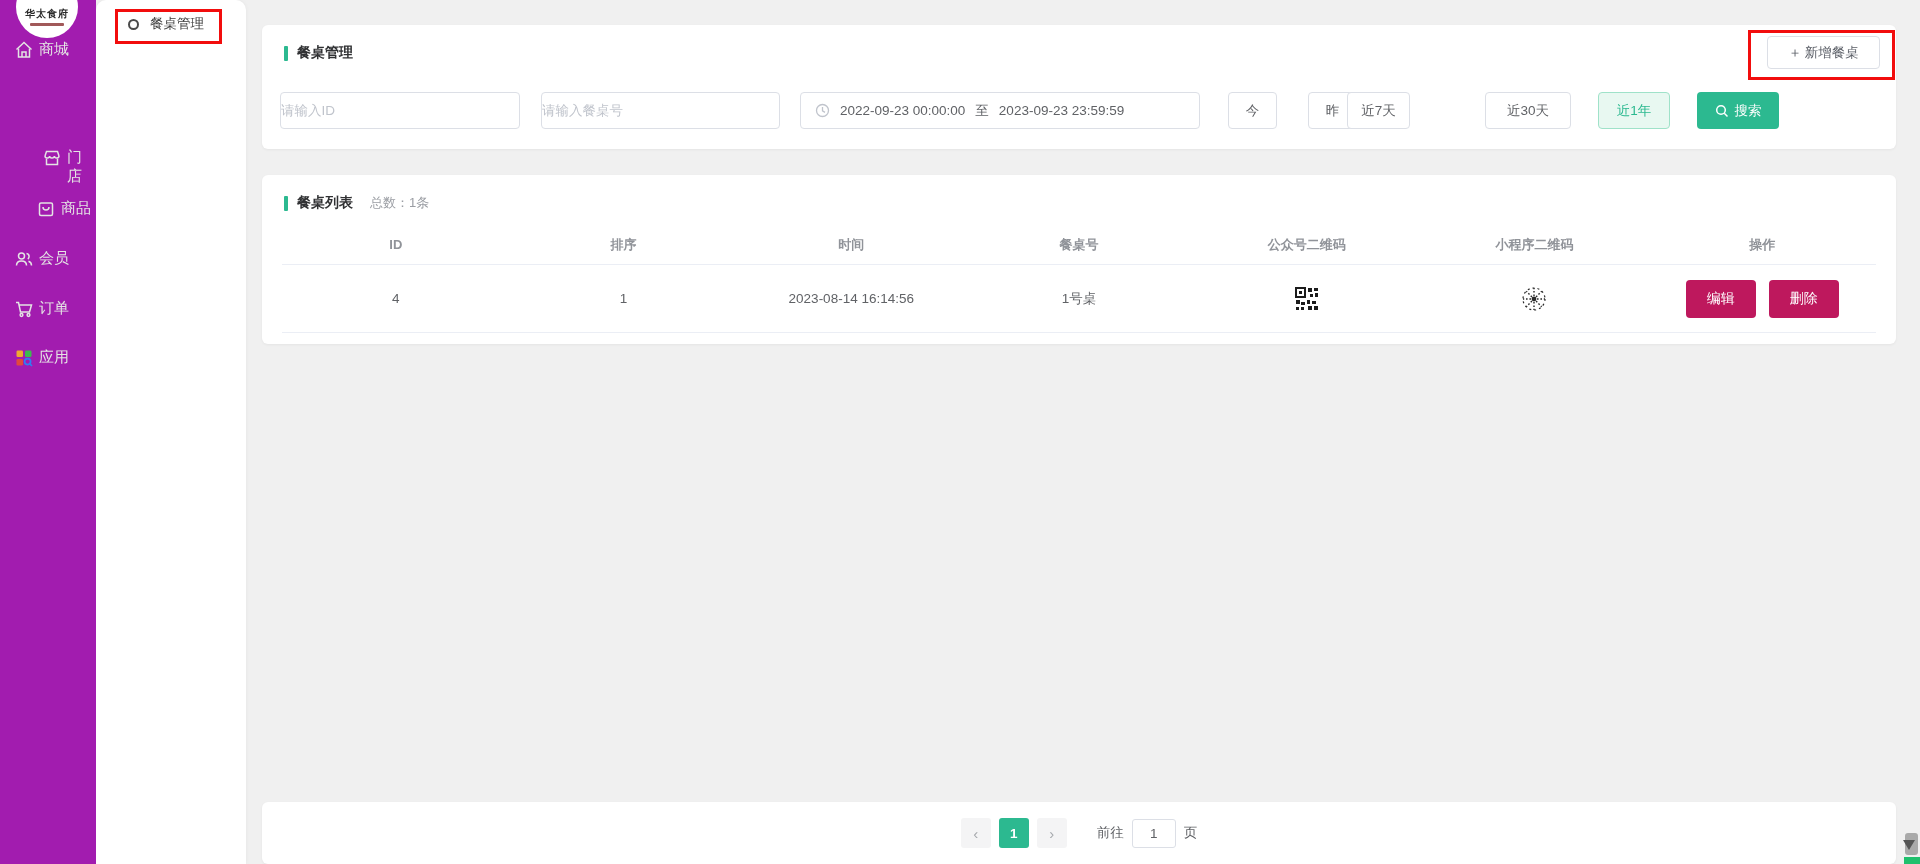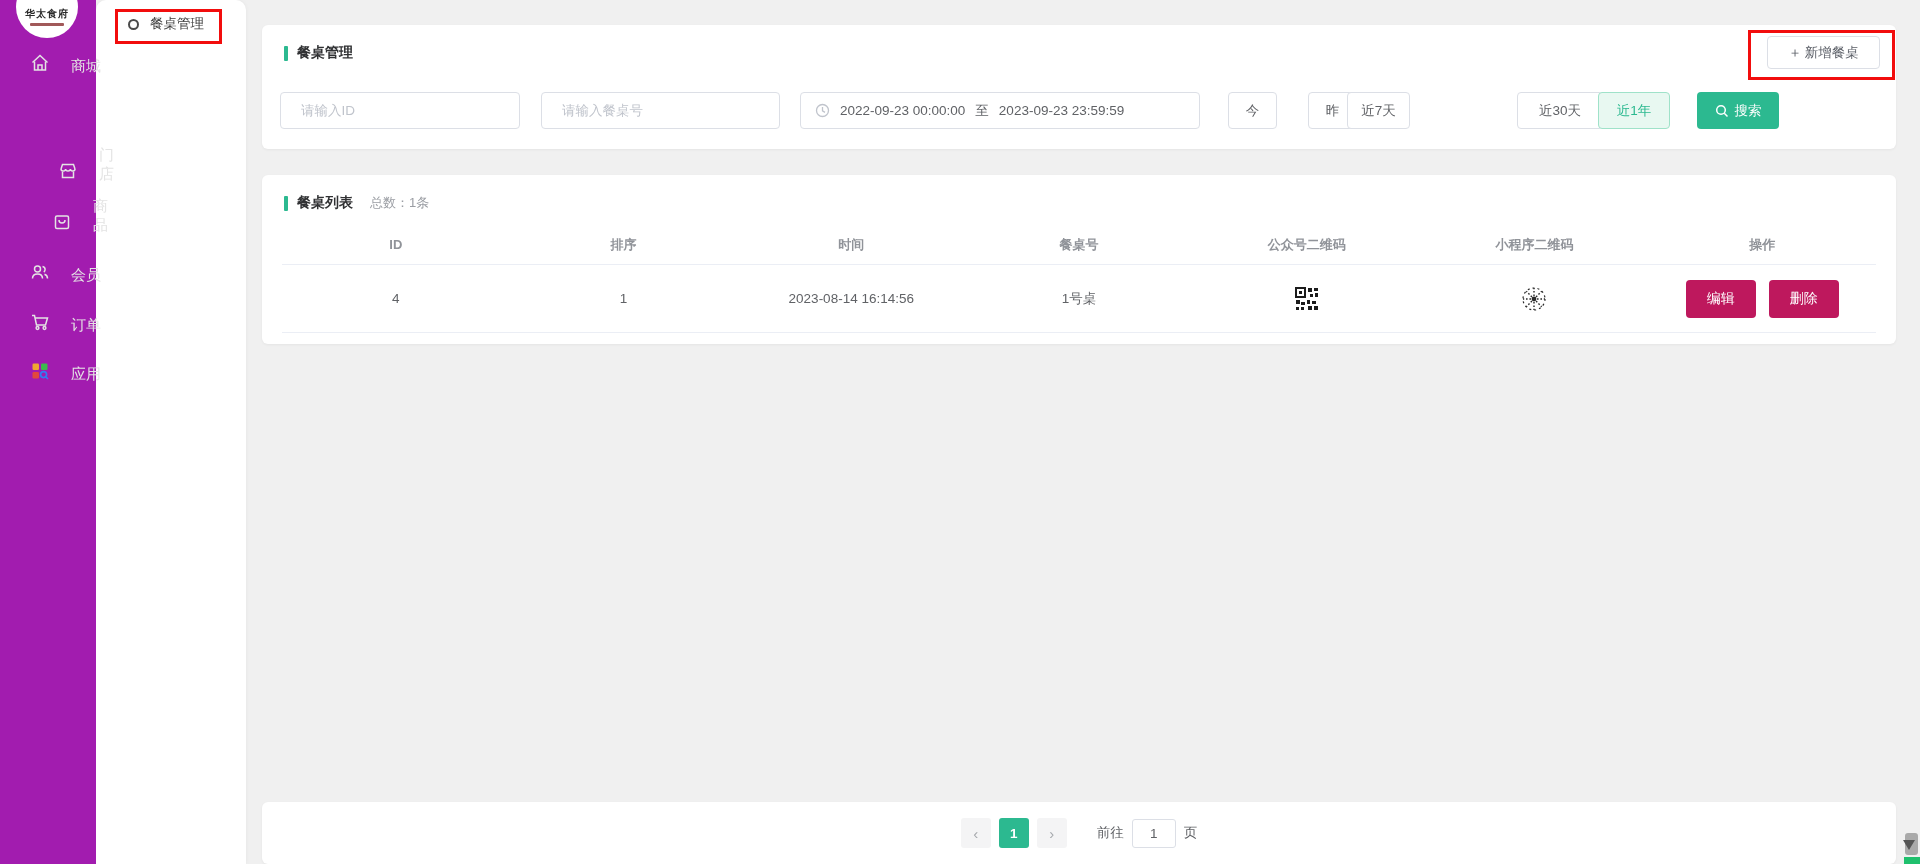--- a/index.html
+++ b/index.html
@@ -7,22 +7,22 @@
     font-family:"Liberation Sans","DejaVu Sans",sans-serif; background:#f0f0f0; }
 
   
   .main-sidebar { position:absolute; left:0; top:0; width:96px; height:864px;
     background:#a21caf; z-index:3; }
   .logo-circle { position:absolute; left:16px; top:-24px; width:62px; height:62px;
     background:#fff; border-radius:50%; display:flex; flex-direction:column;
     align-items:center; justify-content:flex-end; padding-bottom:12px; }
   .logo-title { font-size:10px; font-weight:bold; color:#2b2b2b; letter-spacing:1px; }
   .logo-subline { width:34px; height:3px; margin-top:2px; background:#8a2f2f; opacity:.8; border-radius:1px; }
-  .nav-item { position:absolute; left:16px; width:96px; height:36px; display:flex;
-    align-items:flex-end; padding-left:14px; gap:21px; color:#e4e4e4; font-size:15px; cursor:pointer; }
+  .nav-item { position:absolute; left:0; width:96px; height:36px; display:flex;
+    align-items:flex-start; padding-left:14px; gap:5px; color:#e4e4e4; font-size:15px; cursor:pointer; }
   .nav-item svg { flex:0 0 auto; }
 
   
   .sub-sidebar { position:absolute; left:96px; top:0; width:150px; height:864px;
     background:#ffffff; border-radius:10px 10px 0 0; z-index:2;
     box-shadow:0 0 4px rgba(0,0,0,.05); }
   .sub-item { position:absolute; left:0; top:6px; width:150px; height:36px;
     display:flex; align-items:center; gap:11px; padding-left:32px;
     font-size:13.5px; color:#3c3c3c; cursor:pointer; }
   .radio-ring { width:11px; height:11px; border:2px solid #4a4a4a; border-radius:50%; }
@@ -38,21 +38,21 @@
   .card-pager  { top:802px; height:62px; }
 
   .sec-head { position:absolute; left:22px; top:19px; display:flex; align-items:center; gap:9px; }
   .green-bar { width:4px; height:15px; background:#2cb990; border-radius:1px; }
   .sec-title { font-size:14px; font-weight:bold; color:#303133; }
   .sec-sub { font-size:13px; color:#9a9da3; margin-left:8px; }
 
   
   .filter-row { position:absolute; left:0; top:67px; width:100%; height:37px; }
   .inp { position:absolute; height:37px; border:1px solid #dcdfe6; border-radius:4px;
-    background:#fff; font-size:13.5px; color:#8b5cf6; padding:0 20px; outline:none;
+    background:#fff; font-size:13.5px; color:#8b5cf6; padding:0 0; outline:none;
     font-family:inherit; }
   .inp::placeholder { color:#c0c4cc; }
   .date-box { position:absolute; left:538px; width:400px; height:37px;
     border:1px solid #dcdfe6; border-radius:4px; display:flex; align-items:center;
     gap:10px; padding:0 14px; font-size:13.5px; color:#606266; cursor:pointer; }
   .qbtn { position:absolute; height:37px; border:1px solid #dcdfe6; border-radius:4px;
     background:#fff; color:#606266; font-size:13.5px; cursor:pointer; font-family:inherit; }
   .qbtn.active { background:#e8f8f1; border-color:#9fe2c9; color:#2cb990; }
   .btn-solid { position:absolute; height:37px; border:none; border-radius:4px;
     background:#2cb990; color:#fff; font-size:13.5px; cursor:pointer;
@@ -203,21 +203,21 @@
         </svg>
       </span>
       <span>2022-09-23 00:00:00</span>
       <span style="color:#606266;">至</span>
       <span>2023-09-23 23:59:59</span>
     </div>
 
     <button class="qbtn" style="left:966px; width:49px;">今</button>
     <button class="qbtn" style="left:1046px; width:49px;">昨</button>
     <button class="qbtn" style="left:1085px; width:63px;">近7天</button>
-    <button class="qbtn" style="left:1223px; width:86px;margin-left:32px;">近30天</button>
+    <button class="qbtn" style="left:1223px; width:86px;">近30天</button>
     <button class="qbtn active" style="left:1336px; width:72px;">近1年</button>
 
     <button class="btn-solid" style="left:1435px; width:82px;">
       <span style="display:flex;">
         <svg width="14" height="14" viewBox="0 0 14 14" fill="none" stroke="#ffffff" stroke-width="1.5">
           <circle cx="6" cy="6" r="4.3"></circle>
             <path d="M9.3 9.3 L12.5 12.5"></path>
         </svg>
       </span>
       <span>搜索</span>

